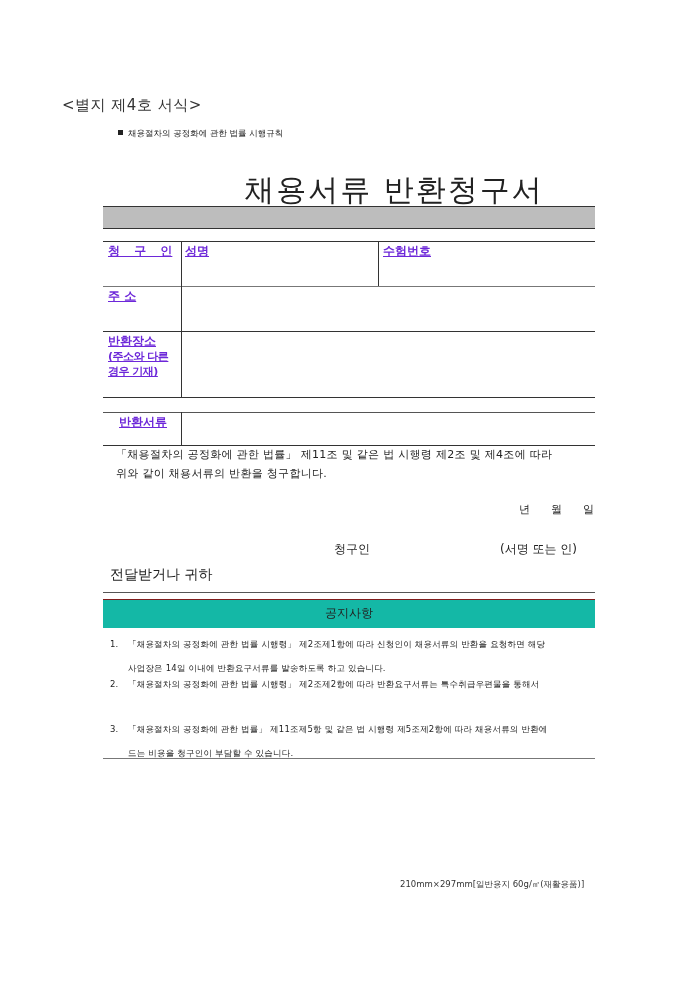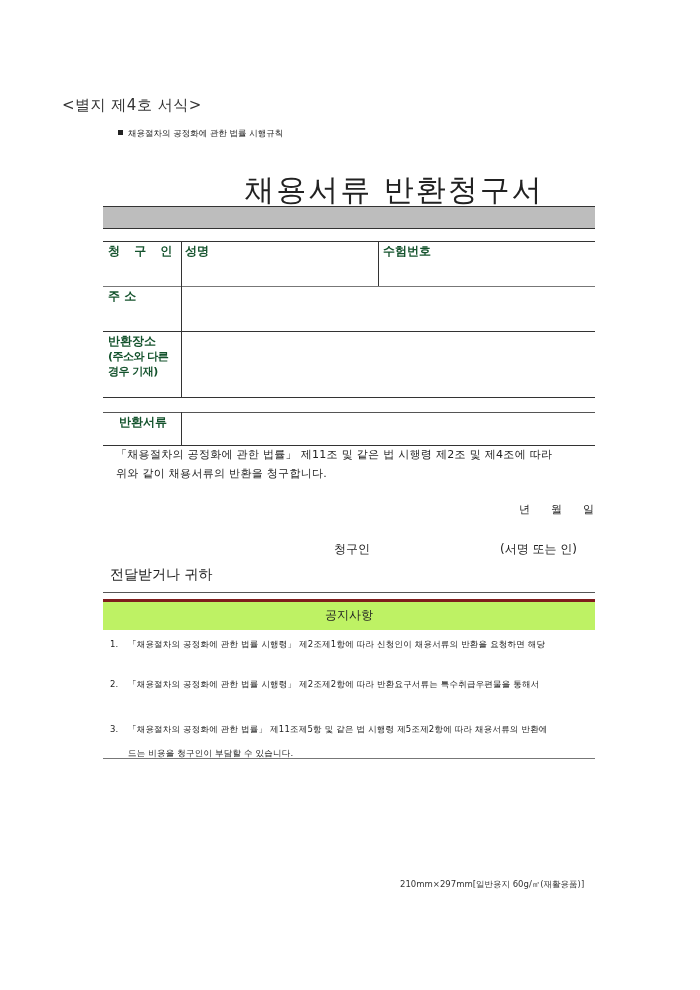--- a/index.html
+++ b/index.html
@@ -7,24 +7,24 @@
          font-family: "DejaVu Sans", "Liberation Sans", sans-serif; color: #222; }
   .abs { position: absolute; }
   .form-label { left: 62px; top: 96px; font-size: 15px; color: #333; letter-spacing: 0.5px; }
   .subtitle { left: 118px; top: 128px; font-size: 8.5px; color: #222; }
   .subtitle .bullet { display: inline-block; width: 5px; height: 5px; background: #222; margin-right: 5px; vertical-align: middle; position: relative; top: -1px; }
   .title { left: 0; width: 700px; top: 170px; text-align: center; font-size: 30px; color: #222; letter-spacing: 2px; margin-left: 44px; }
   .gray-bar { left: 103px; top: 206px; width: 492px; height: 21px; background: #bdbdbd;
               border-top: 1px solid #333; border-bottom: 1px solid #333; }
   .hline { height: 0; border-top: 1px solid #333; left: 103px; width: 492px; }
   .vline { width: 0; border-left: 1px solid #333; }
-  .cell-label { font-size: 12px; font-weight: bold; color: #14532d; }
+  .cell-label { font-size: 12px; font-weight: bold; color: #6d28d9; text-decoration: underline; }
   .body-text { left: 116px; font-size: 11px; color: #222; letter-spacing: 0.3px; }
-  .notice-bar { left: 103px; top: 599px; width: 492px; height: 28px; background: #bef264;
-                border-top: 3px solid #7f1d1d; text-align: center; font-size: 12px; line-height: 27px; color: #222; }
+  .notice-bar { left: 103px; top: 599px; width: 492px; height: 28px; background: #14b8a6;
+                border-top: 1px solid #7f1d1d; text-align: center; font-size: 12px; line-height: 27px; color: #222; }
   .notice { left: 110px; font-size: 8.5px; color: #222; width: 490px; letter-spacing: 0.2px; }
   .notice .num { display: inline-block; width: 18px; }
   .notice .cont { padding-left: 18px; display: block; margin-top: 12px; }
   .footer { left: 400px; top: 879px; font-size: 8.5px; color: #333; }
 </style>
 </head>
 <body>
 
 <div class="abs form-label">&lt;별지 제4호 서식&gt;</div>
 <div class="abs subtitle">
@@ -81,20 +81,21 @@
 <div class="abs" style="left:334px; top:541px; font-size:12px; color:#222;">청구인</div>
 <div class="abs" style="left:500px; top:541px; font-size:12px; color:#222;">(서명 또는 인)</div>
 
 <div class="abs" style="left:110px; top:566px; font-size:14px; color:#222;">전달받거나 귀하</div>
 
 <div class="abs hline" style="top:592px; border-top-color:#555;"></div>
 <div class="abs notice-bar">공지사항</div>
 
 <div class="abs notice" style="top:631px;margin-top:8px;">
   <span class="num">1.</span><span>「채용절차의 공정화에 관한 법률 시행령」  제2조제1항에 따라 신청인이 채용서류의 반환을 요청하면 해당</span>
+  <span class="cont">사업장은 14일 이내에 반환요구서류를 발송하도록 하고 있습니다.</span>
 </div>
 <div class="abs notice" style="top:679px;">
   <span class="num">2.</span><span>「채용절차의 공정화에 관한 법률 시행령」  제2조제2항에 따라 반환요구서류는 특수취급우편물을 통해서</span>
 </div>
 <div class="abs notice" style="top:724px;">
   <span class="num">3.</span><span>「채용절차의 공정화에 관한 법률」  제11조제5항 및 같은 법 시행령 제5조제2항에 따라 채용서류의 반환에</span>
   <span class="cont">드는 비용을 청구인이 부담할 수 있습니다.</span>
 </div>
 <div class="abs hline" style="top:758px; border-top-color:#777;"></div>
 

